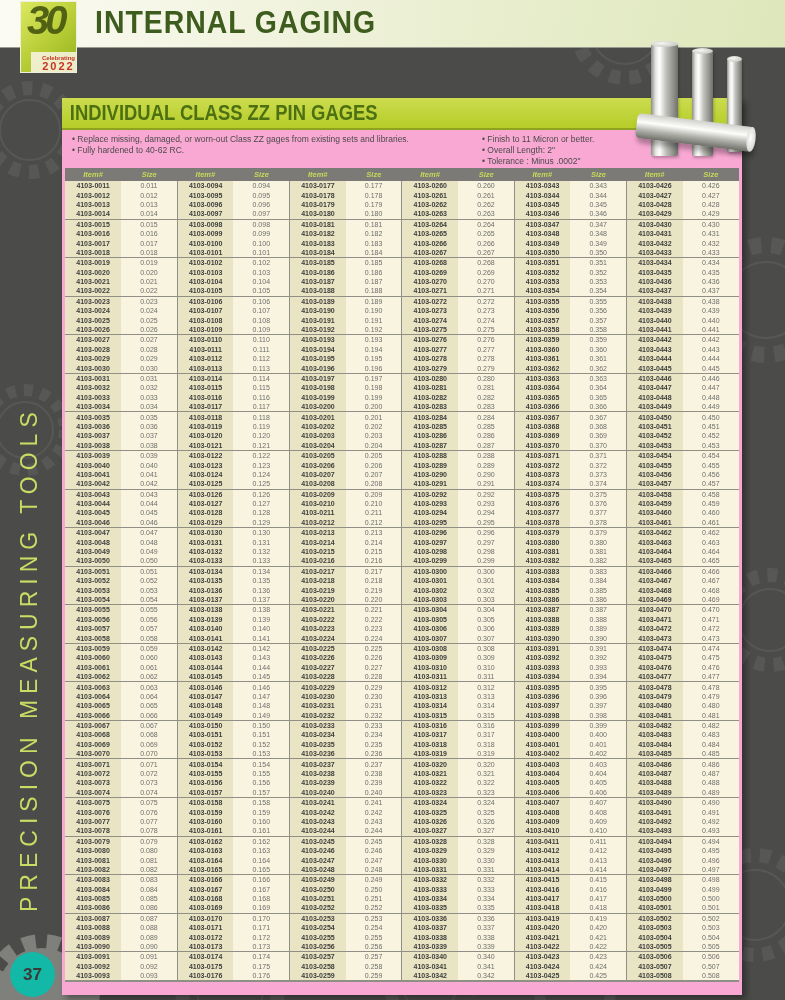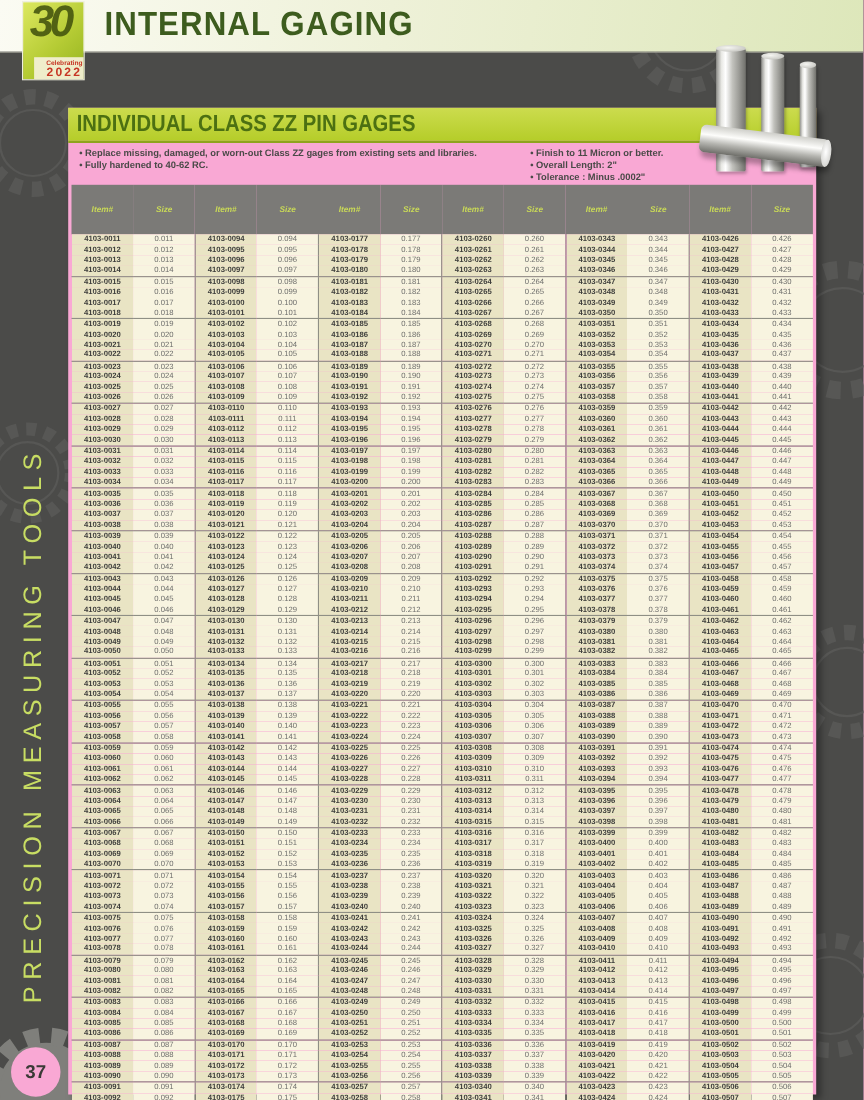--- a/index.html
+++ b/index.html
@@ -38,51 +38,51 @@
   .logo-year{font-size:11px;font-weight:bold;color:#c63524;letter-spacing:2px;display:block;}
   
   .sidebar-text{
     position:absolute;left:16px;top:322px;height:590px;z-index:1;
     writing-mode:vertical-rl;transform:rotate(180deg);
     font-size:23px;letter-spacing:6px;color:#c8dd63;font-weight:normal;
   }
   
   .page-circle{
     position:absolute;left:10px;top:952px;width:45px;height:45px;border-radius:50%;
-    background:#f9a8d4;z-index:4;display:flex;align-items:center;justify-content:center;
+    background:#14b8a6;z-index:4;display:flex;align-items:center;justify-content:center;
     font-size:17px;font-weight:bold;color:#3a3a36;
   }
   
   .panel{
     position:absolute;left:62px;top:70px;width:680px;height:897px;z-index:2;
     background:#f9a8d4;box-shadow:4px 4px 6px rgba(0,0,0,.35);margin-top:28px;
   }
   .section-band{
     height:30px;background:linear-gradient(#ccdc4e,#b5cd29);
     border-bottom:2px solid #8fa31e;
   }
   .section-title{
     padding:3px 0 0 8px;font-size:19px;font-weight:800;color:#4c7012;
     letter-spacing:0;transform:scale(0.97,1.12);transform-origin:left top;white-space:nowrap;
   }
   .bullets{position:relative;height:38px;padding:4px 8px 0 10px;box-sizing:border-box;}
   .bullet-list{list-style:none;margin:0;padding:0;}
   .bullet-list li{
-    font-size:8.5px;line-height:11px;color:#4a4a48;white-space:nowrap;font-weight:bold;
+    font-size:8.5px;line-height:11px;color:#4a4a48;white-space:nowrap;
   }
   .bullet-list li::before{content:"• ";color:#4a4a48;}
   .bullets-right{position:absolute;left:420px;top:4px;}
   
   .gage-table{
     margin:0 3px;border-collapse:collapse;table-layout:fixed;
     width:674px;
   }
   .gage-table th{
     background:#7b7a77;color:#c9d957;font-size:7.5px;font-weight:bold;font-style:italic;
-    height:13px;padding:16px;text-align:center;
+    height:13px;padding:0;text-align:center;
   }
   .gage-table td{
     height:9.4px;padding:0;font-size:7px;line-height:9px;text-align:center;
     overflow:hidden;white-space:nowrap;
   }
   .gage-table td.item{font-weight:bold;color:#3e3e3c;background:#e9e4c4;}
   .gage-table td.size{color:#6e6e6c;background:#f8f4e0;}
   .gage-table td.pair-end{border-right:1px solid #8f8f85;}
   .gage-table tr.group-end td{border-bottom:1px solid #8f8f85;}
   .gage-table tbody{border-bottom:2px solid #8f8f85;}

